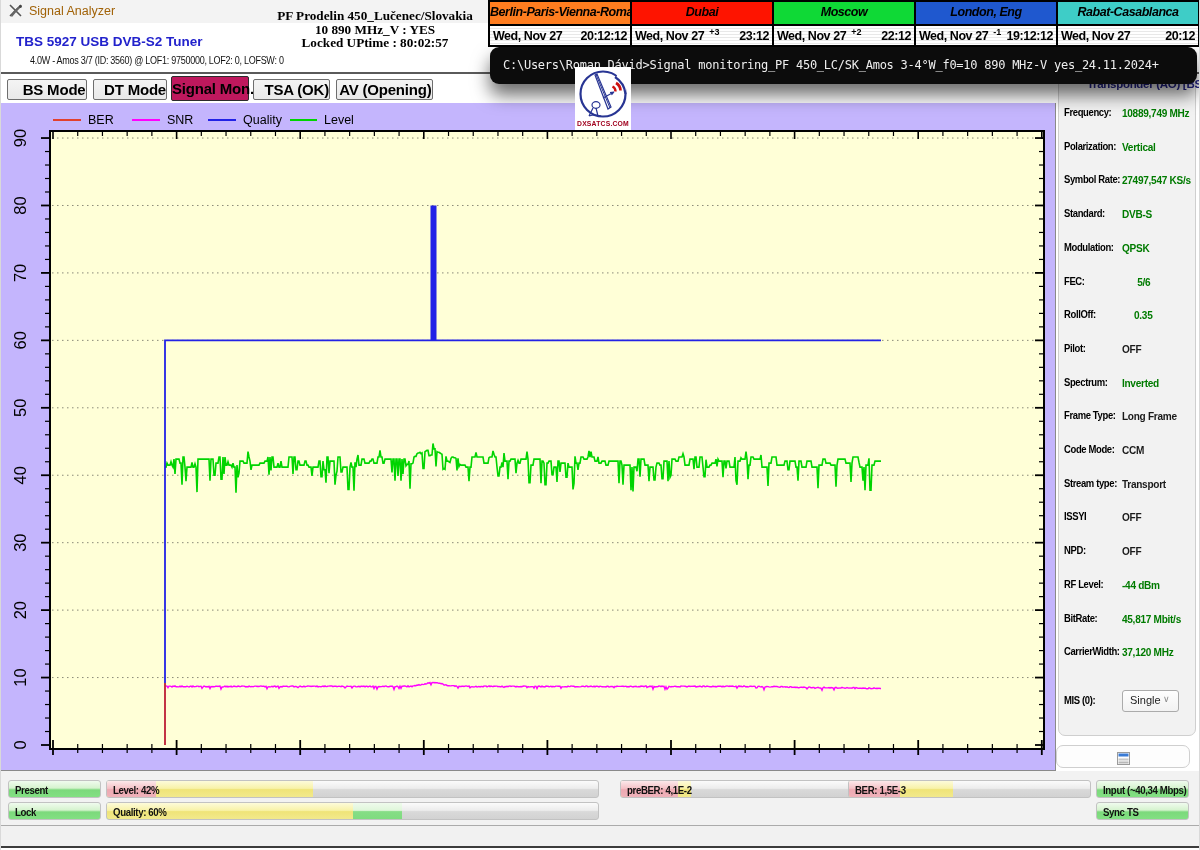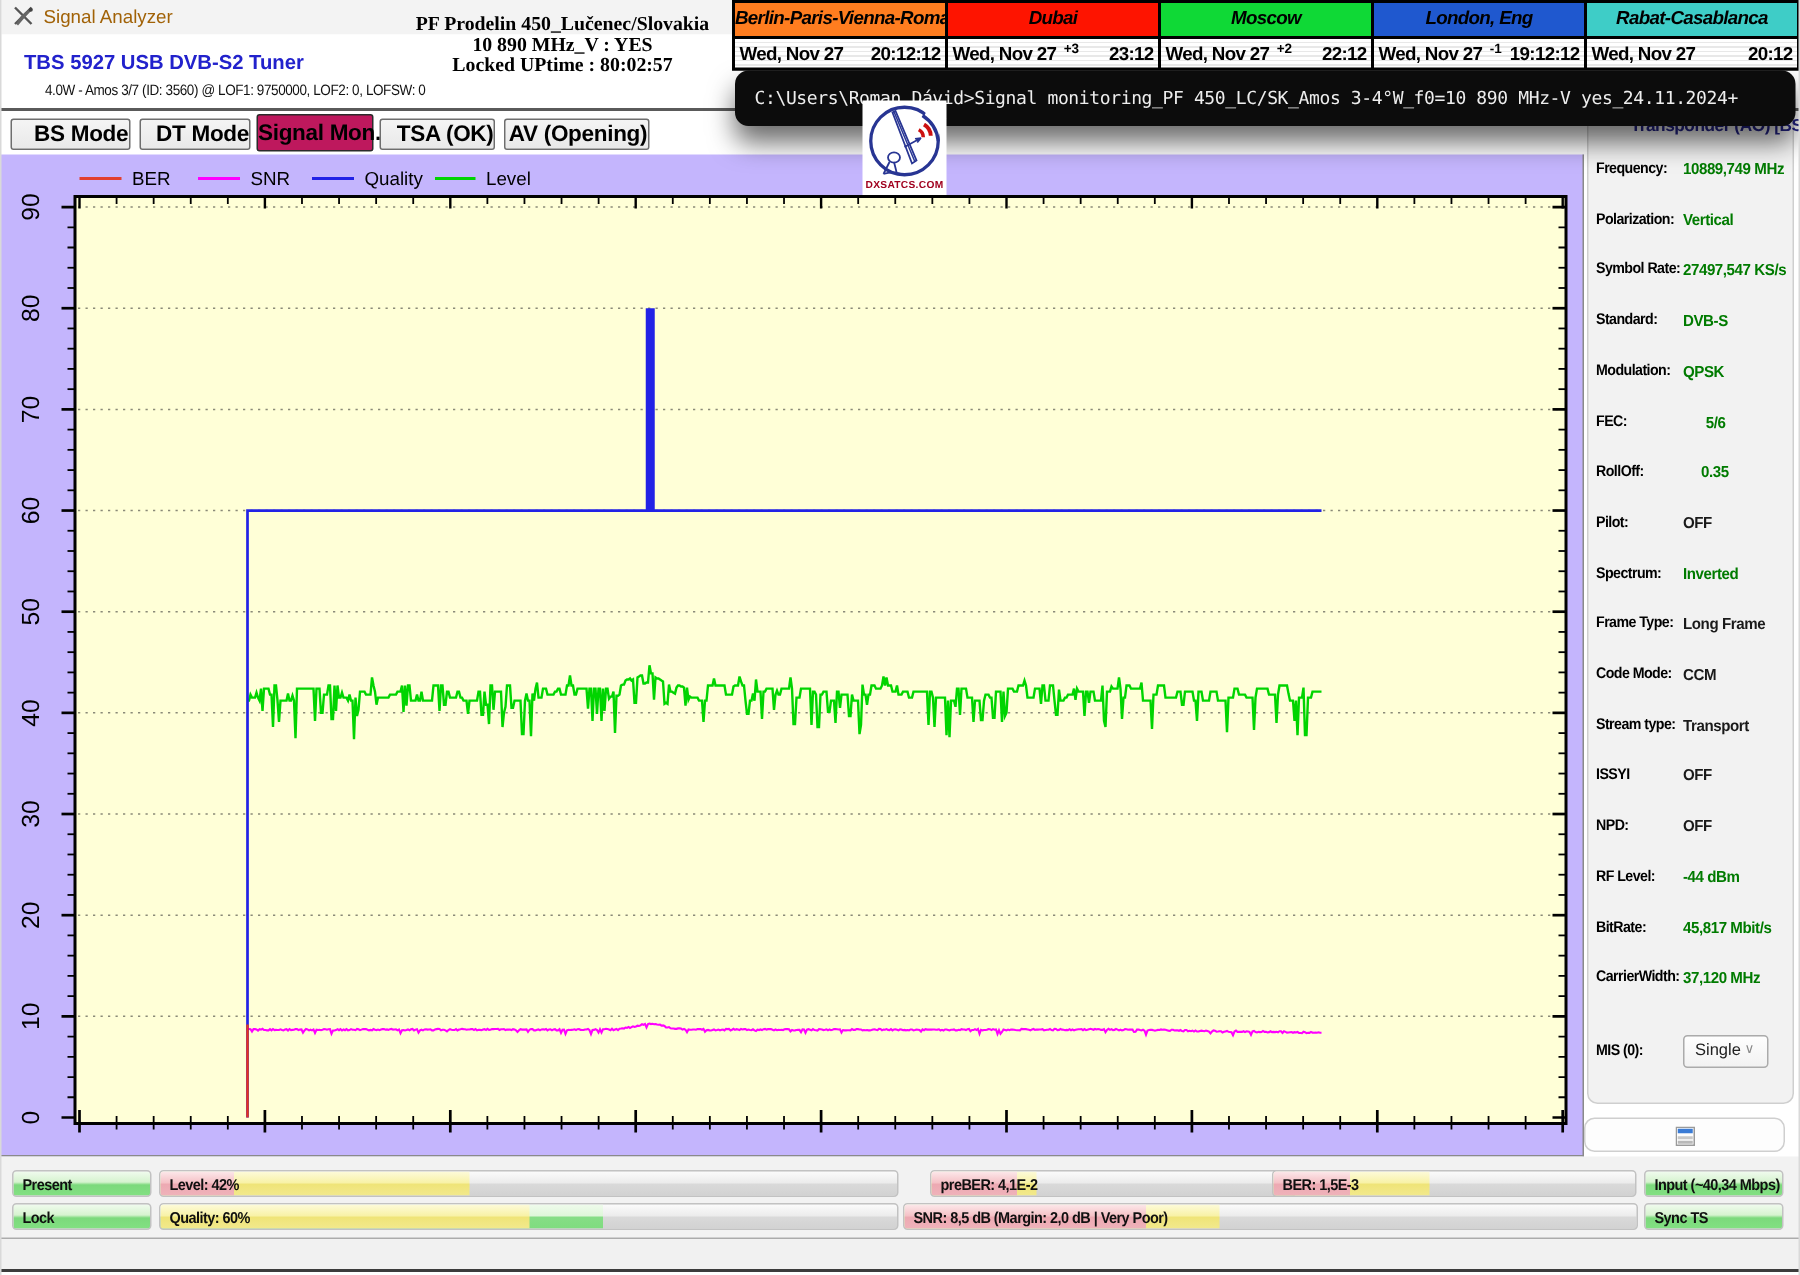--- a/index.html
+++ b/index.html
@@ -451,25 +451,20 @@
       <span class="bar-label">Input (~40,34 Mbps)</span>
     </div>
     <div class="abs bar bar-green" style="left: 8px; top: 31px; width: 93px;">
       <span class="bar-label">Lock</span>
     </div>
     <div class="abs bar" style="left: 106px; top: 31px; width: 493px;">
       <div class="seg seg-green" style="width: 60%;"></div>
       <div class="seg seg-yellow" style="width: 50%;"></div>
       <span class="bar-label">Quality: 60%</span>
     </div>
-    <div class="abs bar" style="left: 602px; top: 31px; width: 490px;">
-      <div class="seg seg-yellow" style="width: 43%;"></div>
-      <div class="seg seg-pink" style="width: 33%;"></div>
-      <span class="bar-label">SNR: 8,5 dB (Margin: 2,0 dB | Very Poor)</span>
-    </div>
     <div class="abs bar bar-green" style="left: 1096px; top: 31px; width: 93px;">
       <span class="bar-label">Sync TS</span>
     </div>
   </div>
 
 <div class="abs" id="statusbar">
   
   
   
   

